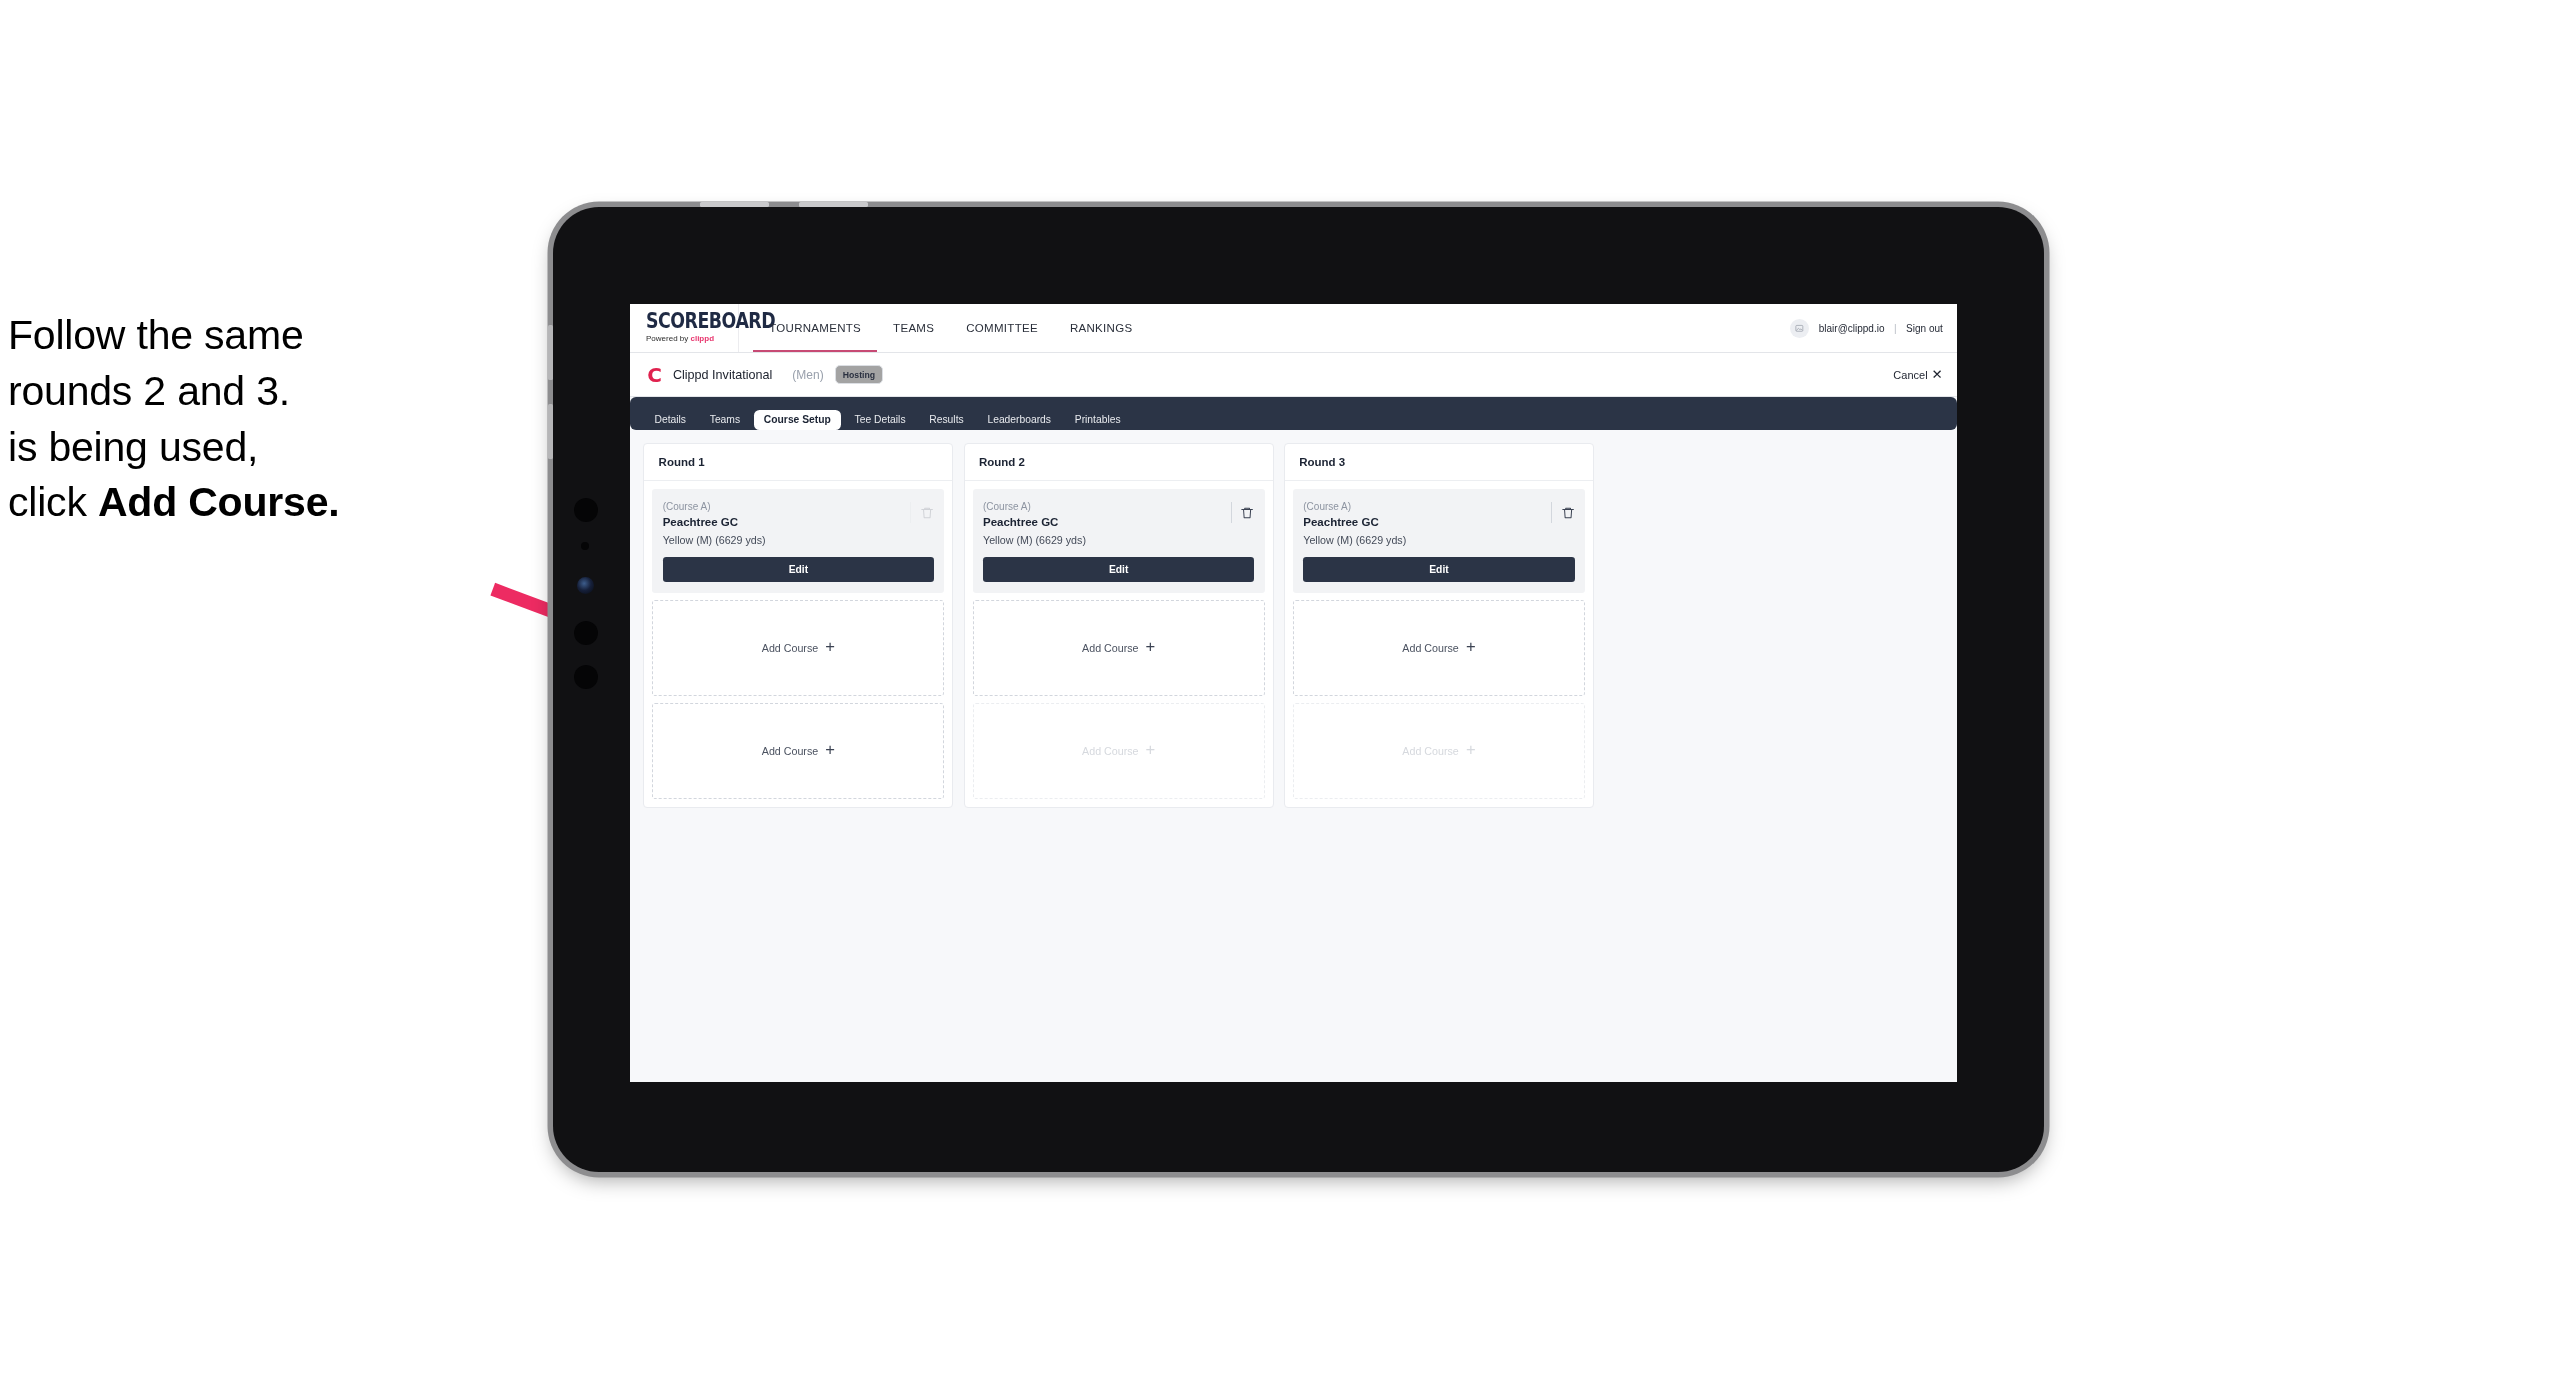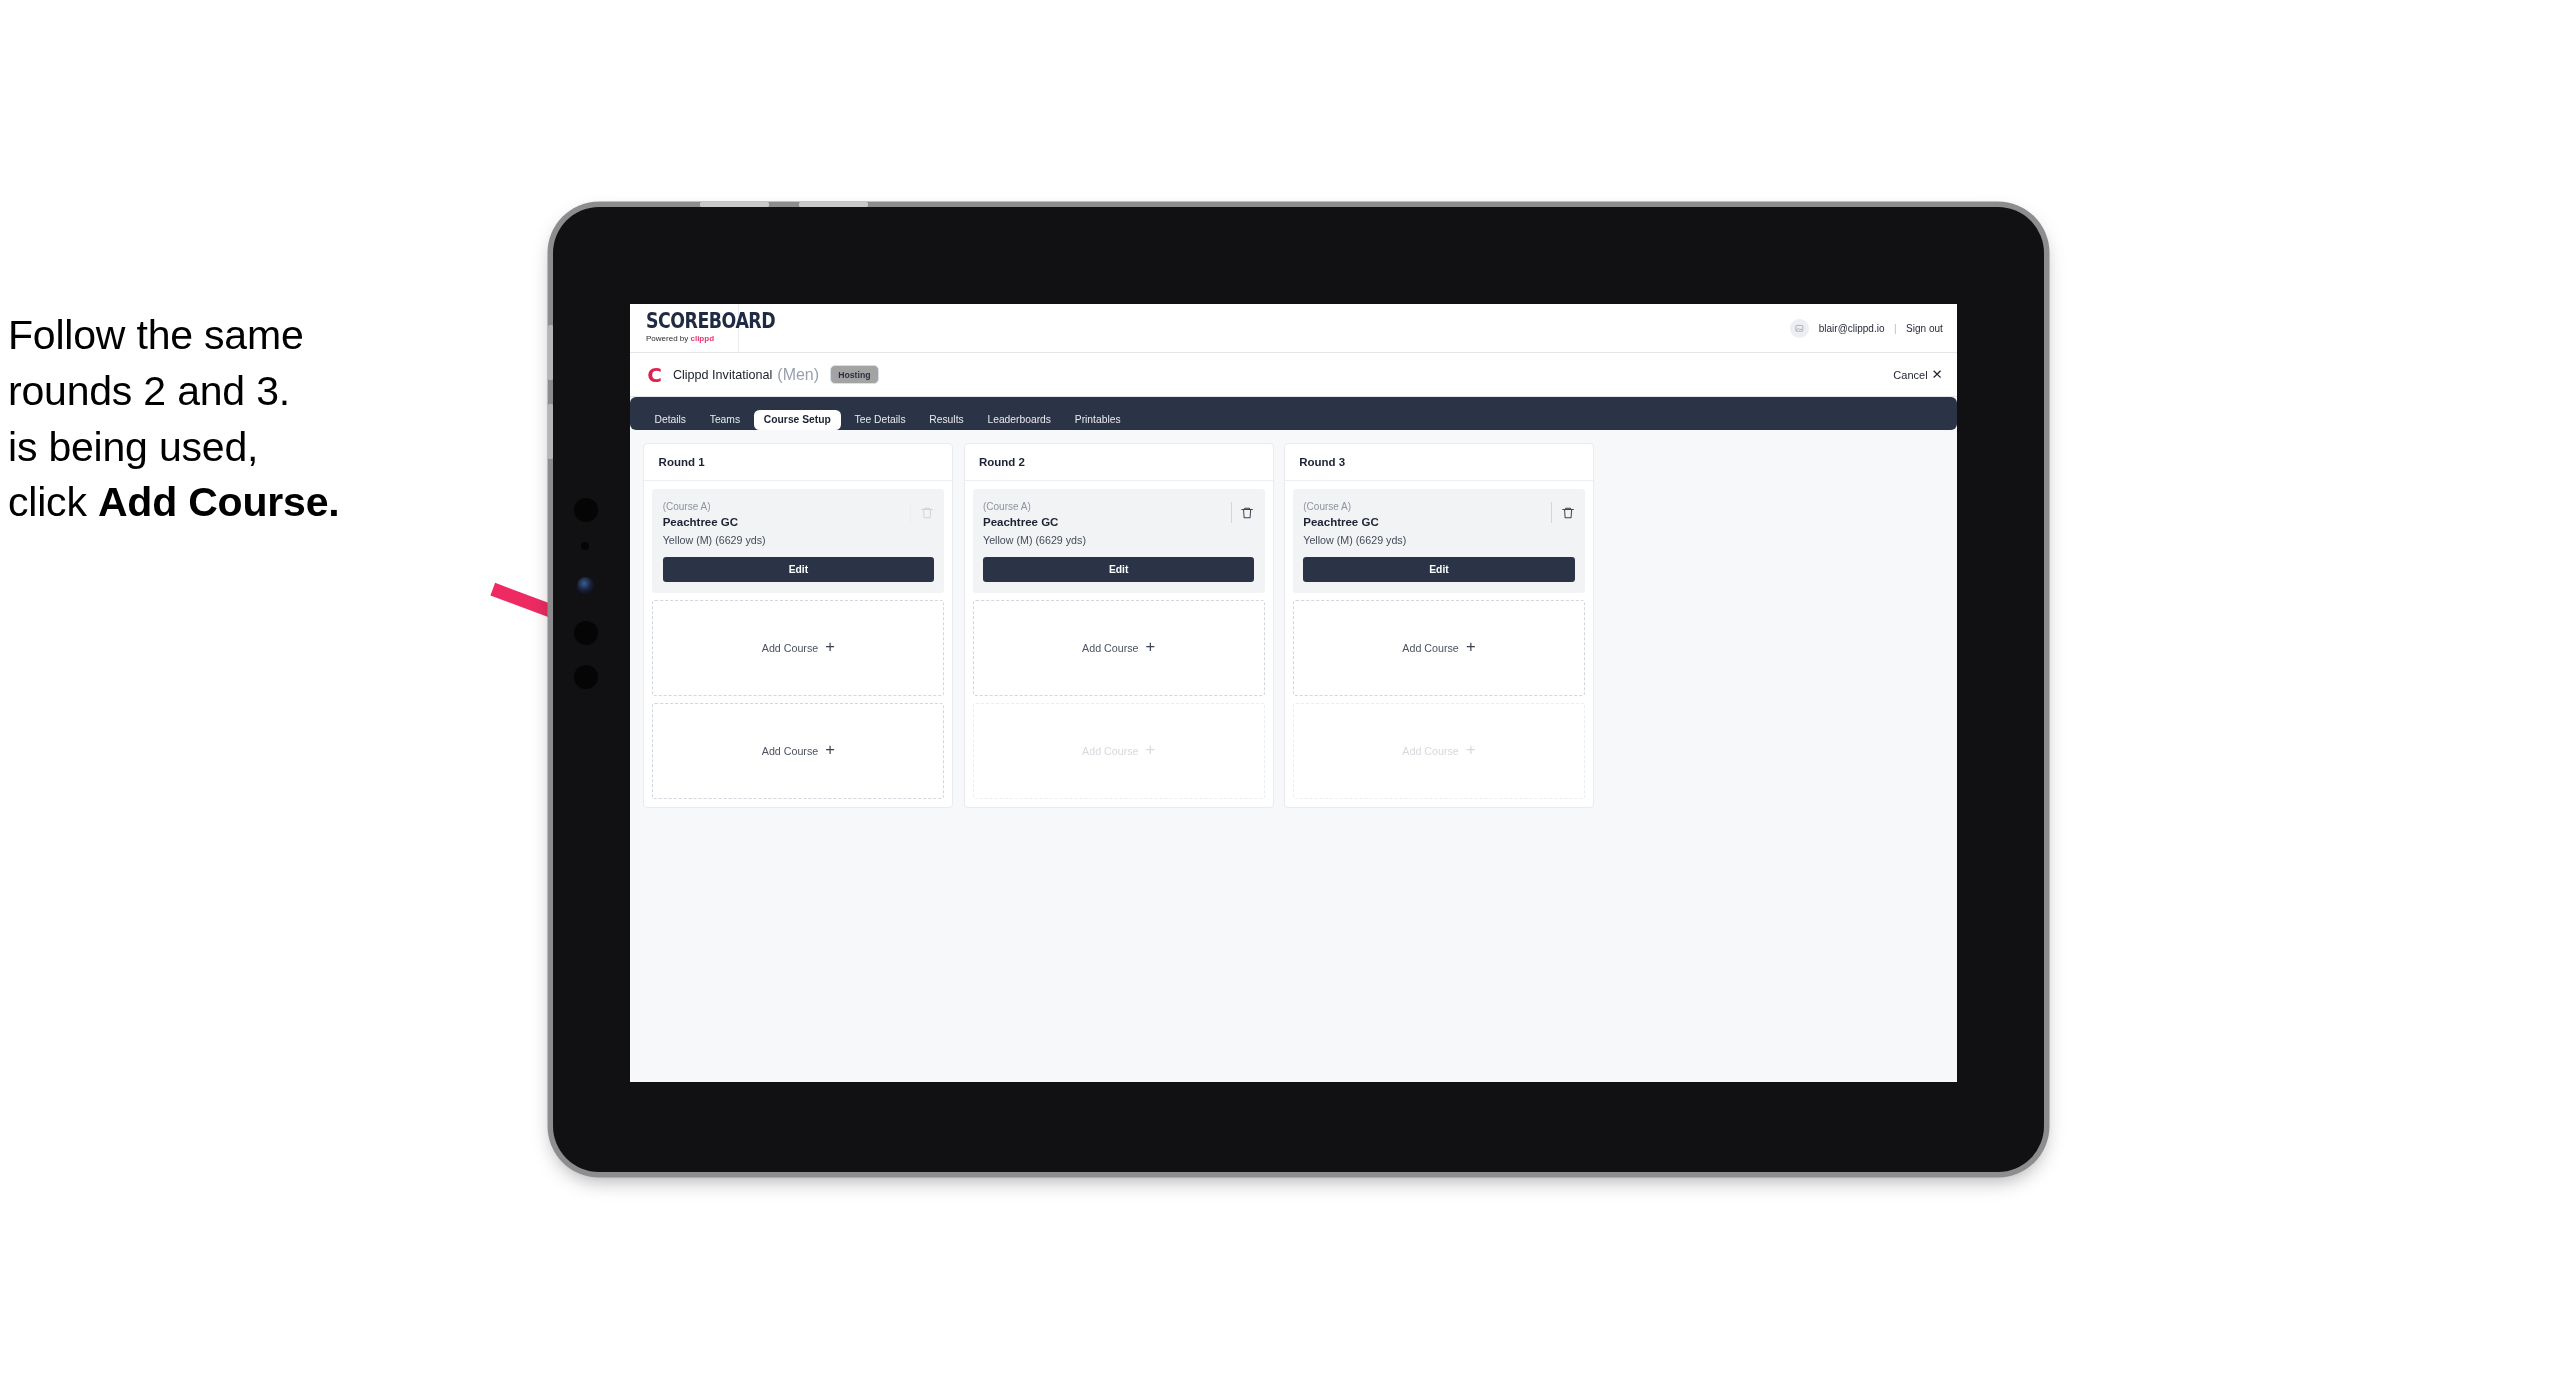--- a/index.html
+++ b/index.html
@@ -108,21 +108,21 @@
     height: 44px; background:#fff; display:flex; align-items:center;
     padding: 0 14.2px 0 16px; border-bottom: 0.8px solid #e3e5e9;
   }
   .clogo {
     width: 17.4px; height: 17.4px; margin-right: 9.5px;
     display:flex; align-items:center; justify-content:center;
     color:#e0214e; font-weight: 800; font-size: 20px; line-height: 1;
     font-family: "DejaVu Sans", sans-serif;
   }
   .tname { font-size: 12.6px; color: #1a1f2b; }
-  .tgender { font-size: 16px; color: #99a0ac; margin-left: 5px; }
+  .tgender { font-size: 12px; color: #99a0ac; margin-left: 20px; }
   .tbadge {
     margin-left: 11px; padding: 3.2px 7.1px; border: 0.8px solid #dcdfe4;
     border-radius: 5px; font-size: 8.7px; font-weight: 700; color:#2a3040; background:#a3a3a3;
   }
   .tbar-spacer { flex: 1; }
   .cancel { display:flex; align-items:center; gap:4px; font-size:11px; color:#1f2430; cursor:pointer; }
   .cancel .x { font-size: 13.4px; line-height: 1; }
 
   
   .tabstrip {
@@ -222,20 +222,26 @@
     <div class="lens lens-4"></div>
     <div class="lens lens-5"></div>
 
     <div class="viewport">
 
       <div class="topnav">
         <div class="brand">
           <div class="brand-word">SCOREBOARD</div>
           <div class="brand-sub"><span>Powered by </span><em>clippd</em></div>
         </div>
+        <div class="navtabs">
+          <div class="navtab active">TOURNAMENTS</div>
+          <div class="navtab">TEAMS</div>
+          <div class="navtab">COMMITTEE</div>
+          <div class="navtab">RANKINGS</div>
+        </div>
         <div class="nav-spacer"></div>
         <div class="account">
           <div class="avatar">
             <svg width="8.7" height="8.7" viewBox="0 0 16 16" fill="none" stroke="currentColor" stroke-width="1.4">
               <rect x="1.6" y="2.6" width="12.8" height="10.8" rx="1.6"></rect>
               <path d="M2.6 12.2 L6.3 7.8 L9.1 10.6 L11 8.9 L13.4 11.6"></path>
             </svg>
           </div>
           <div class="acct-text">blair@clippd.io</div>
           <div class="acct-sep">|</div>

